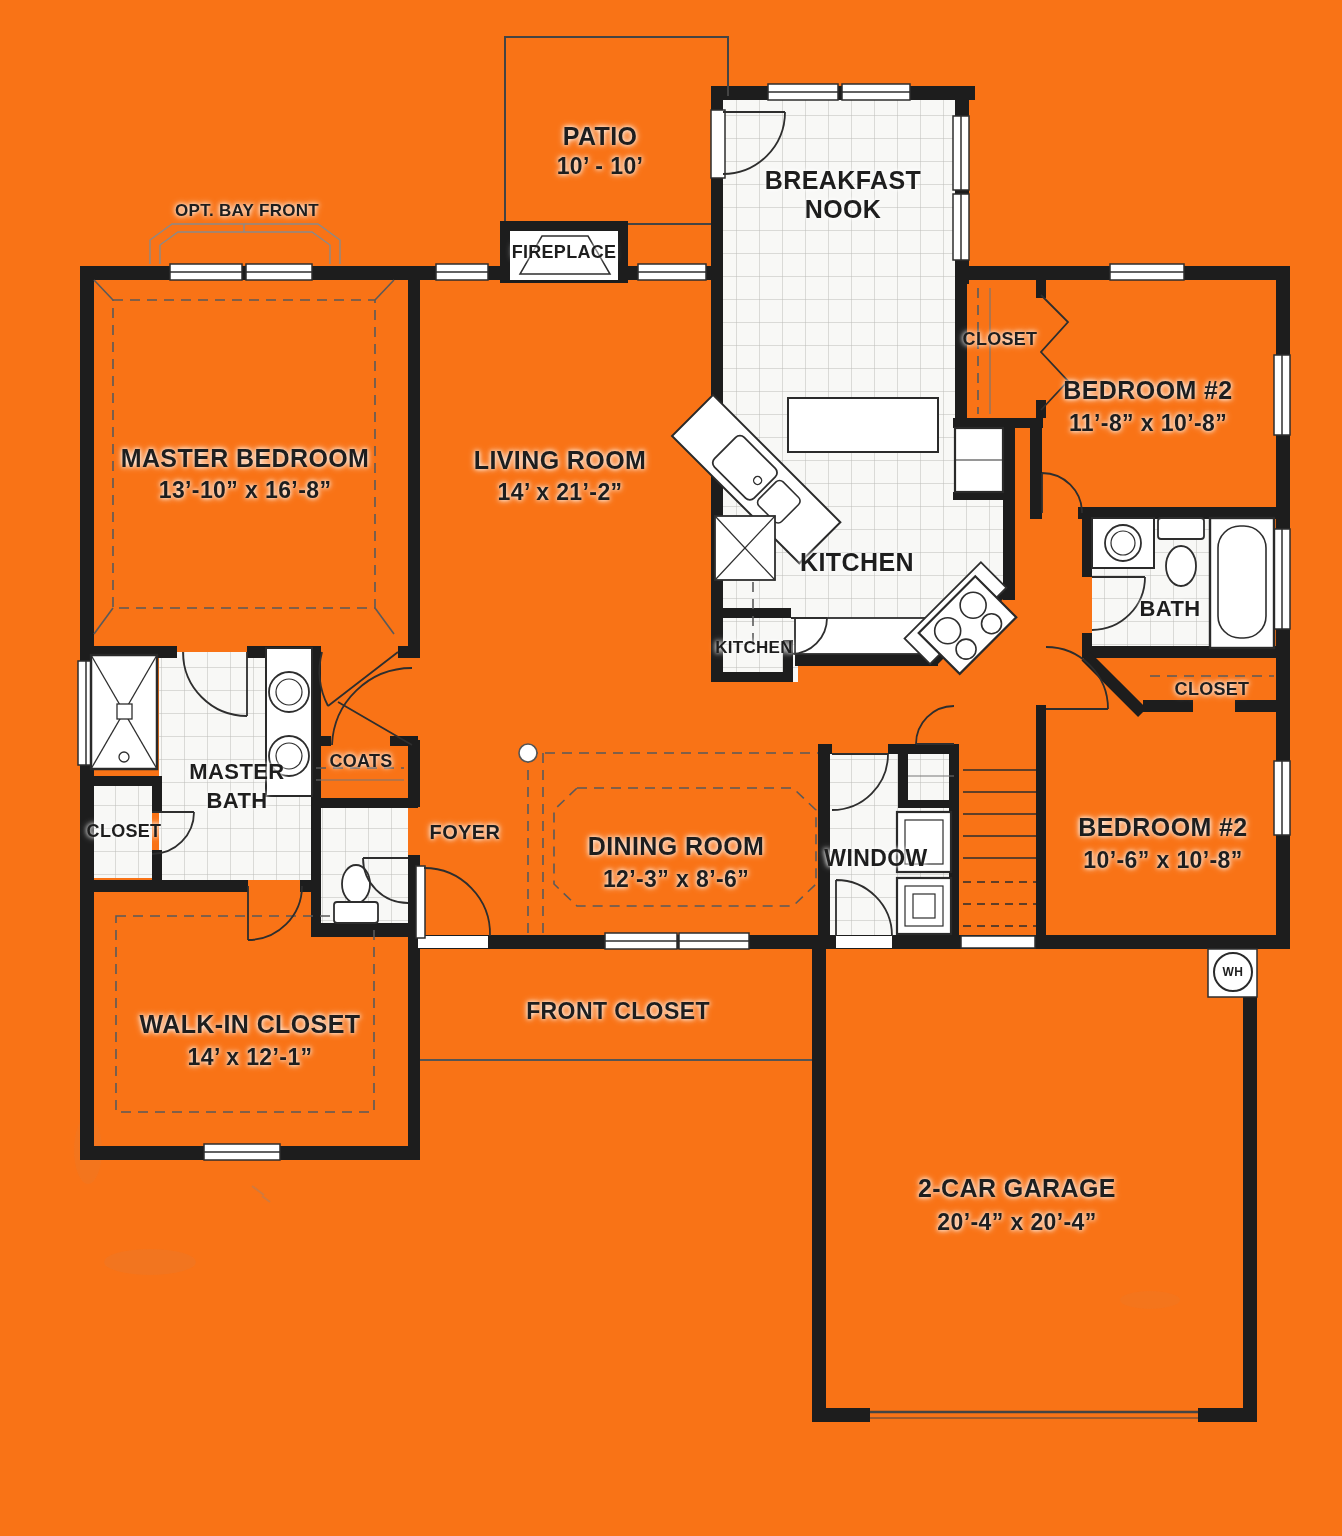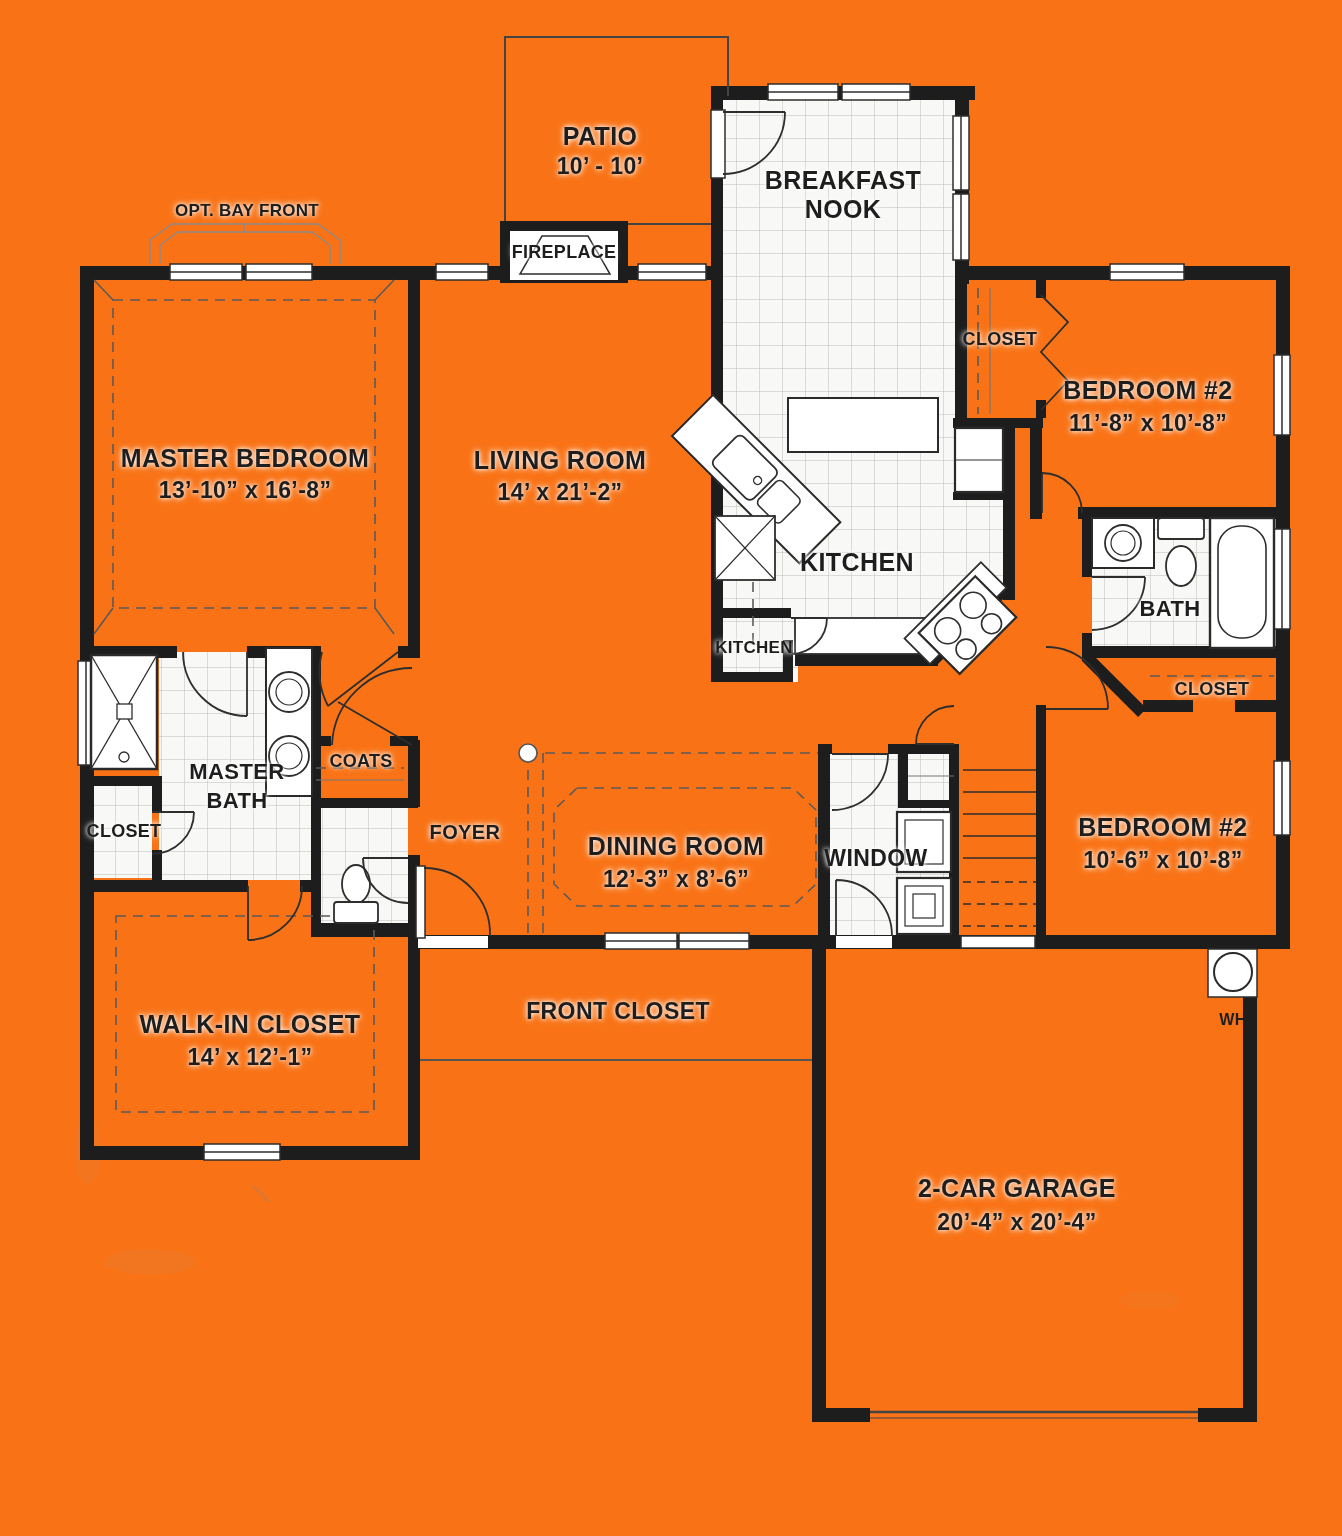--- a/index.html
+++ b/index.html
@@ -6,21 +6,21 @@
   #canvas{position:relative;width:1342px;height:1536px;background:#f97316;overflow:hidden;
           font-family:"Liberation Sans",sans-serif;}
   #plan-svg{position:absolute;left:0;top:0;}
   .lbl{position:absolute;transform:translate(-50%,-50%);white-space:nowrap;color:#1e1e1e;
        font-weight:bold;letter-spacing:.4px;text-align:center;
        text-shadow:0 0 4px rgba(255,255,255,.95),0 0 7px rgba(255,255,255,.85);}
   .room{font-size:25px;}
   .dims{font-size:23px;font-weight:bold;}
   .small{font-size:18px;letter-spacing:.3px;}
   .mid{font-size:22px;}
-  .tiny{font-size:16px;margin-top:48px;}
+  .tiny{font-size:12px;}
 </style>
 </head>
 <body>
 
 <div id="canvas">
 
 <svg id="plan-svg" width="1342" height="1536" viewBox="0 0 1342 1536">
   <defs>
     <pattern id="tile" width="23" height="23" patternUnits="userSpaceOnUse">
       <rect width="23" height="23" fill="#f8f8f6"></rect>

